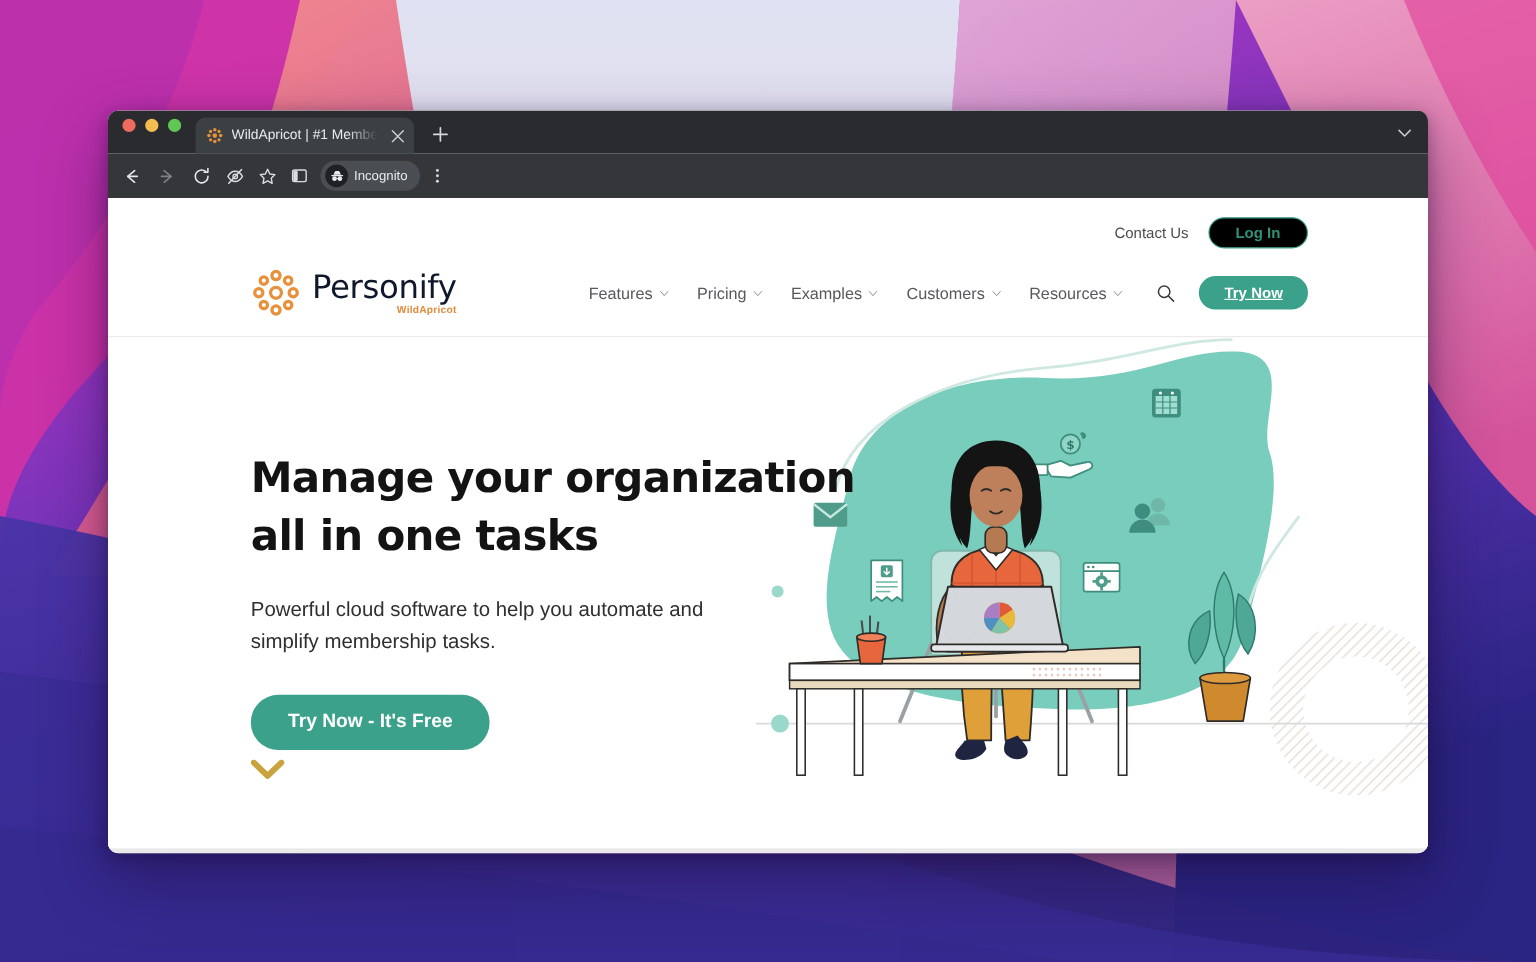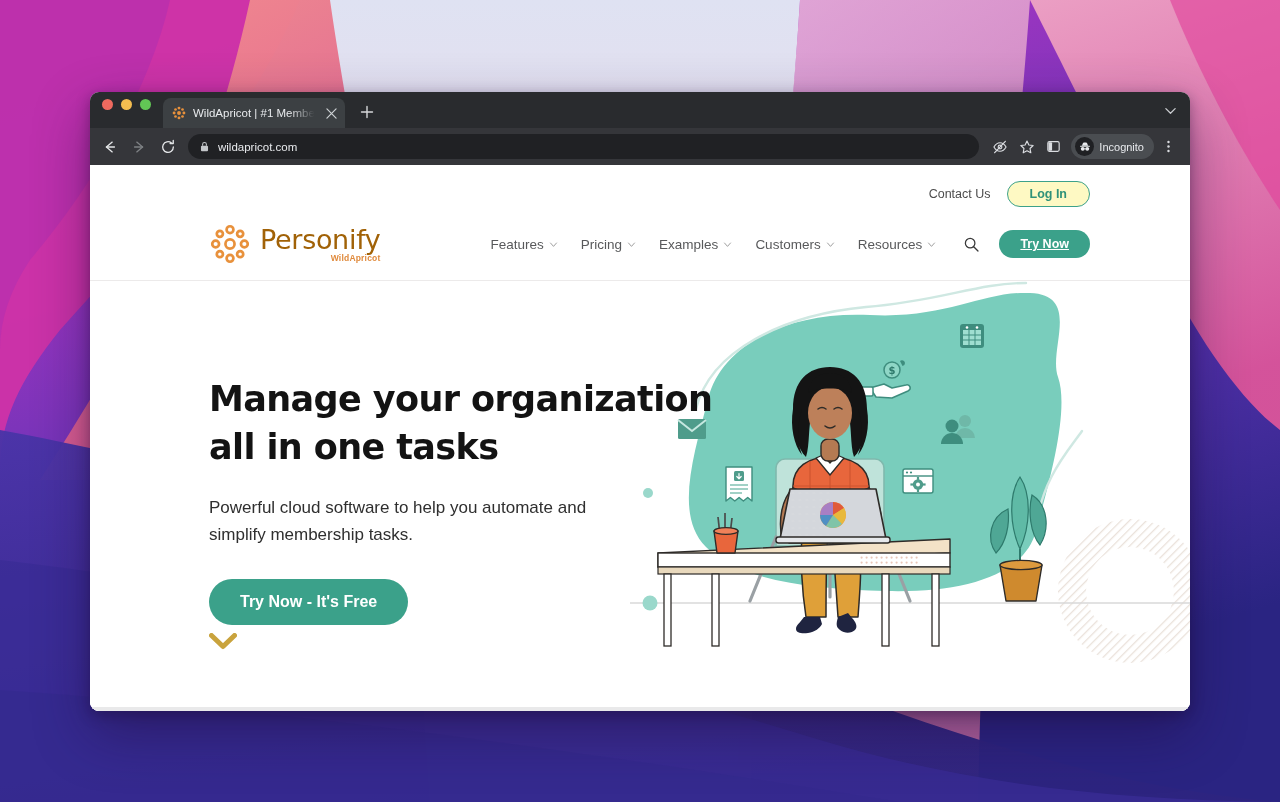--- a/index.html
+++ b/index.html
@@ -160,32 +160,32 @@
     height: 44px;
   }
   .contact-link { font-size: 12.5px; color: #4c4c4c; }
   .btn-login {
     border: 1.4px solid #3da189;
     color: #2f9279;
     font-size: 12.5px;
     font-weight: 700;
     border-radius: 18px;
     padding: 6px 22px;
-    background: #fef9c3;
+    background: #000000;
     line-height: 1;
   }
   .main-row {
     display: flex; align-items: center;
     padding: 0 100px 0 119px;
     height: 70px;
   }
   .logo { display: flex; align-items: center; gap: 9px; flex: none; }
   .logo-text { display: flex; flex-direction: column; line-height: 1; }
   .logo-name {
-    font-size: 27px; font-weight: 400; color: #a16207;
+    font-size: 27px; font-weight: 400; color: #0f172a;
     letter-spacing: -.3px; font-family: "DejaVu Sans", sans-serif;
   }
   .logo-sub {
     font-size: 8.5px; color: #e08a3c; font-weight: 700;
     letter-spacing: .2px; text-align: right; margin-top: 1px;
   }
   .nav { display: flex; gap: 23px; margin-left: 110px; }
   .nav-item {
     display: flex; align-items: center; gap: 5px;
     font-size: 13.5px; color: #58595b;
@@ -368,27 +368,20 @@
             <path d="M4 9 H13" stroke="currentColor" stroke-width="1.5" stroke-linecap="round"></path>
           </svg>
       </div>
       <div class="nav-btn">
         <svg width="16" height="16" viewBox="0 0 18 18">
           <path d="M15 9 A6 6 0 1 1 12.8 4.4" fill="none" stroke="currentColor" stroke-width="1.5" stroke-linecap="round"></path>
           <path d="M14.9 1.6 V5.1 H11.4" fill="none" stroke="currentColor" stroke-width="1.5" stroke-linecap="round" stroke-linejoin="round"></path>
         </svg>
       </div>
 
-      <div class="omnibox">
-        <svg width="11" height="11" viewBox="0 0 12 14">
-          <rect x="1.5" y="6" width="9" height="7" rx="1.3" fill="#c4c7ca"></rect>
-          <path d="M3.6 6 V4.2 A2.4 2.4 0 0 1 8.4 4.2 V6" fill="none" stroke="#c4c7ca" stroke-width="1.3"></path>
-        </svg>
-        <span class="omnibox-url">wildapricot.com</span>
-      </div>
 
       <div class="tb-icon">
         <svg width="16" height="16" viewBox="0 0 18 18">
           <path d="M2.2 9 C4 5.8 6.3 4.2 9 4.2 C11.7 4.2 14 5.8 15.8 9 C14 12.2 11.7 13.8 9 13.8 C6.3 13.8 4 12.2 2.2 9 Z" fill="none" stroke="currentColor" stroke-width="1.3"></path>
           <circle cx="9" cy="9" r="2.1" fill="none" stroke="currentColor" stroke-width="1.3"></circle>
           <path d="M3 15.4 L15 2.6" stroke="currentColor" stroke-width="1.4" stroke-linecap="round"></path>
         </svg>
       </div>
       <div class="tb-icon">
         <svg width="16" height="16" viewBox="0 0 18 18">

